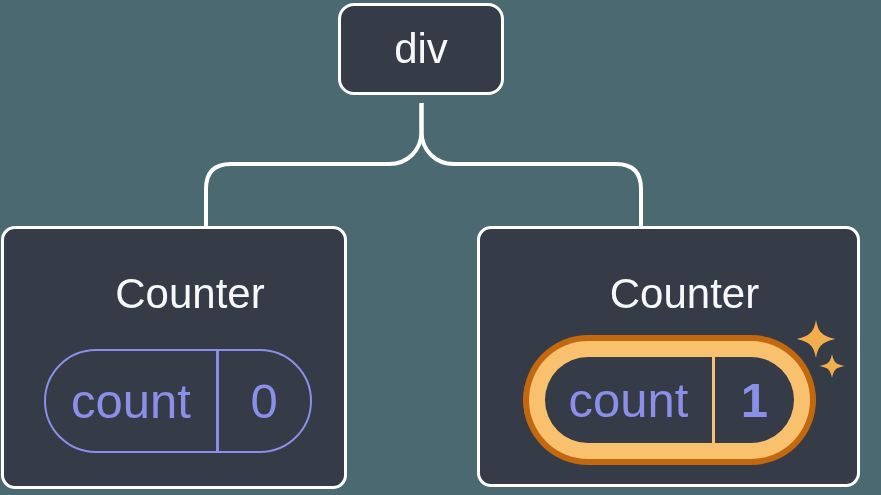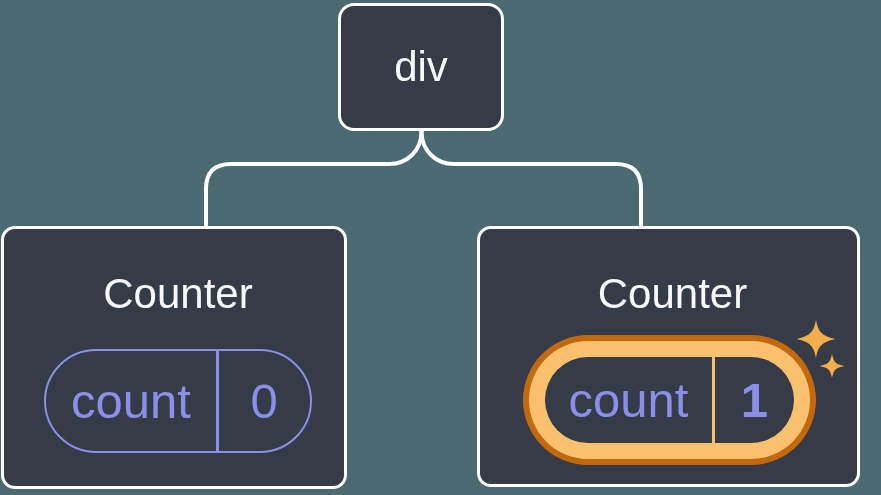--- a/index.html
+++ b/index.html
@@ -25,40 +25,40 @@
     position:absolute;left:0;top:0;width:881px;height:495px;
     z-index:1;
   }
   .connector path{
     fill:none;
     stroke:var(--line);
     stroke-width:4;
   }
   .node-root{
     position:absolute;
-    left:338px;top:3px;width:166px;height:128px;
+    left:338px;top:3px;width:166px;height:92px;
     background:var(--node-bg);
     border:3px solid var(--node-border);
     border-radius:16px;
     display:flex;align-items:center;justify-content:center;
     color:var(--text-primary);
     font-size:42px;
     z-index:2;
   }
   .card{
     position:absolute;
     background:var(--node-bg);
     border:3px solid var(--node-border);
     border-radius:14px;
     z-index:2;
   }
   .card-left{left:1px;top:226px;width:346px;height:263px;}
   .card-right{left:477px;top:226px;width:383px;height:261px;}
   .card-title{
-    position:absolute;left:4px;top:44px;width:100%;
+    position:absolute;left:16px;top:44px;width:100%;
     text-align:center;
     color:var(--text-primary);
     font-size:42px;font-weight:500;line-height:1;
   }
   .pill{
     position:absolute;
     left:40px;top:120px;width:268px;height:104px;
     border:2.5px solid var(--state-accent);
     border-radius:52px;
     display:flex;align-items:stretch;

